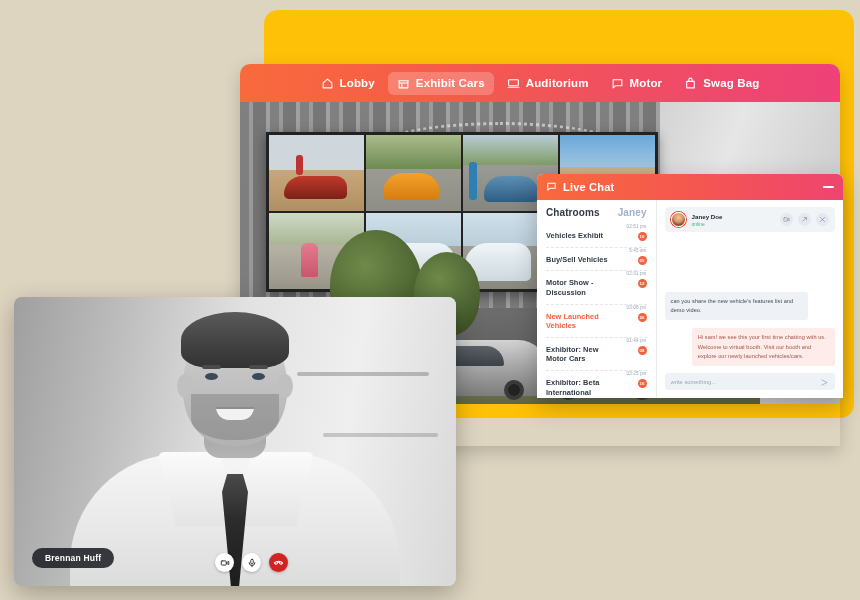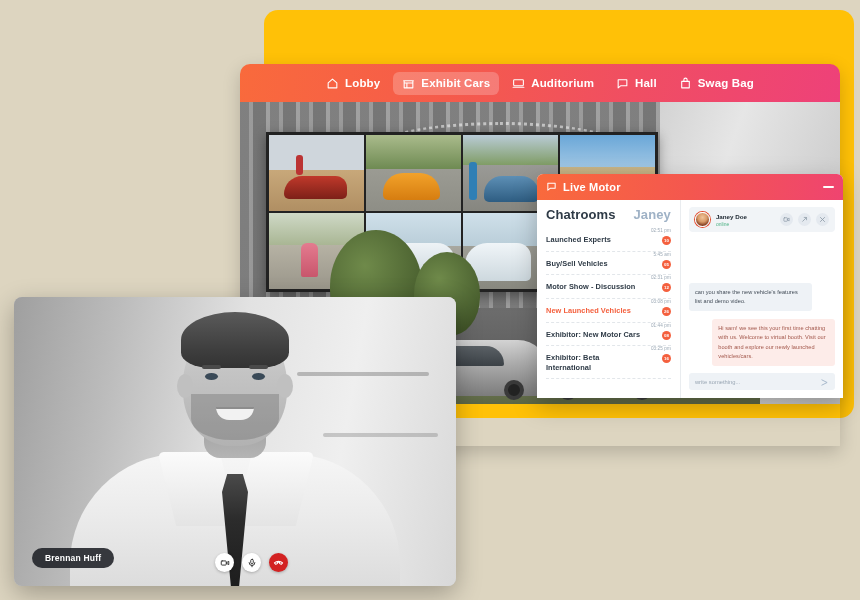--- a/index.html
+++ b/index.html
@@ -281,21 +281,21 @@
     padding: 7px 0 0 0;
     display: flex; flex-direction: column;
     min-height: 0;
   }
   .lc-tabs {
     display: flex; gap: 18px;
     padding: 0 9px 6px 9px;
     flex: 0 0 auto;
   }
   .lc-tab {
-    font-size: 13px; font-weight: 700; color: #2e3a46;
+    font-size: 10px; font-weight: 700; color: #2e3a46;
     cursor: pointer; letter-spacing: .1px;
   }
   .lc-tab.muted { color: #9fb2c6; font-weight: 600; }
 
   .rooms { flex: 1 1 auto; overflow: hidden; padding: 0 9px; }
   .room {
     position: relative;
     padding: 7px 0 6px 0;
     border-bottom: 1px dashed #e2e6ea;
     min-height: 22px;
@@ -536,21 +536,21 @@
       </span>
       <span>Auditorium</span>
     </div>
 
     <div class="nav-item">
       <span>
         <svg width="13" height="13" viewBox="0 0 24 24" fill="none" stroke="#fff" stroke-width="2" stroke-linecap="round" stroke-linejoin="round">
             <path d="M4 5h16v11H9l-5 4z"></path>
           </svg>
       </span>
-      <span>Hall</span>
+      <span>Motor</span>
     </div>
 
     <div class="nav-item">
       <span>
         <svg width="13" height="13" viewBox="0 0 24 24" fill="none" stroke="#fff" stroke-width="2" stroke-linecap="round" stroke-linejoin="round">
             <path d="M5 8h14v12H5z"></path>
             <path d="M9 8V5a3 3 0 0 1 6 0v3"></path>
           </svg>
       </span>
       <span>Swag Bag</span>
@@ -612,36 +612,36 @@
 </div>
 
 <section class="live-chat">
 
   <header class="lc-header">
     <span>
       <svg width="11" height="11" viewBox="0 0 24 24" fill="none" stroke="#fff" stroke-width="2.2" stroke-linecap="round" stroke-linejoin="round">
           <path d="M4 5h16v11H9l-5 4z"></path>
         </svg>
     </span>
-    <span class="lc-title">Live Motor</span>
+    <span class="lc-title">Live Chat</span>
     <span class="lc-min"></span>
   </header>
 
   <div class="lc-body">
 
     <div class="lc-left">
       <div class="lc-tabs">
         <span class="lc-tab">Chatrooms</span>
         <span class="lc-tab muted">Janey</span>
       </div>
 
       <div class="rooms">
         <div class="room">
           <span class="room-time">02:51 pm</span>
-          <div class="room-name">Launched Experts</div>
+          <div class="room-name">Vehicles Exhibit</div>
           <span class="room-badge">10</span>
         </div>
         <div class="room">
           <span class="room-time">5:45 am</span>
           <div class="room-name">Buy/Sell Vehicles</div>
           <span class="room-badge">05</span>
         </div>
         <div class="room">
           <span class="room-time">02:31 pm</span>
           <div class="room-name">Motor Show - Discussion</div>

